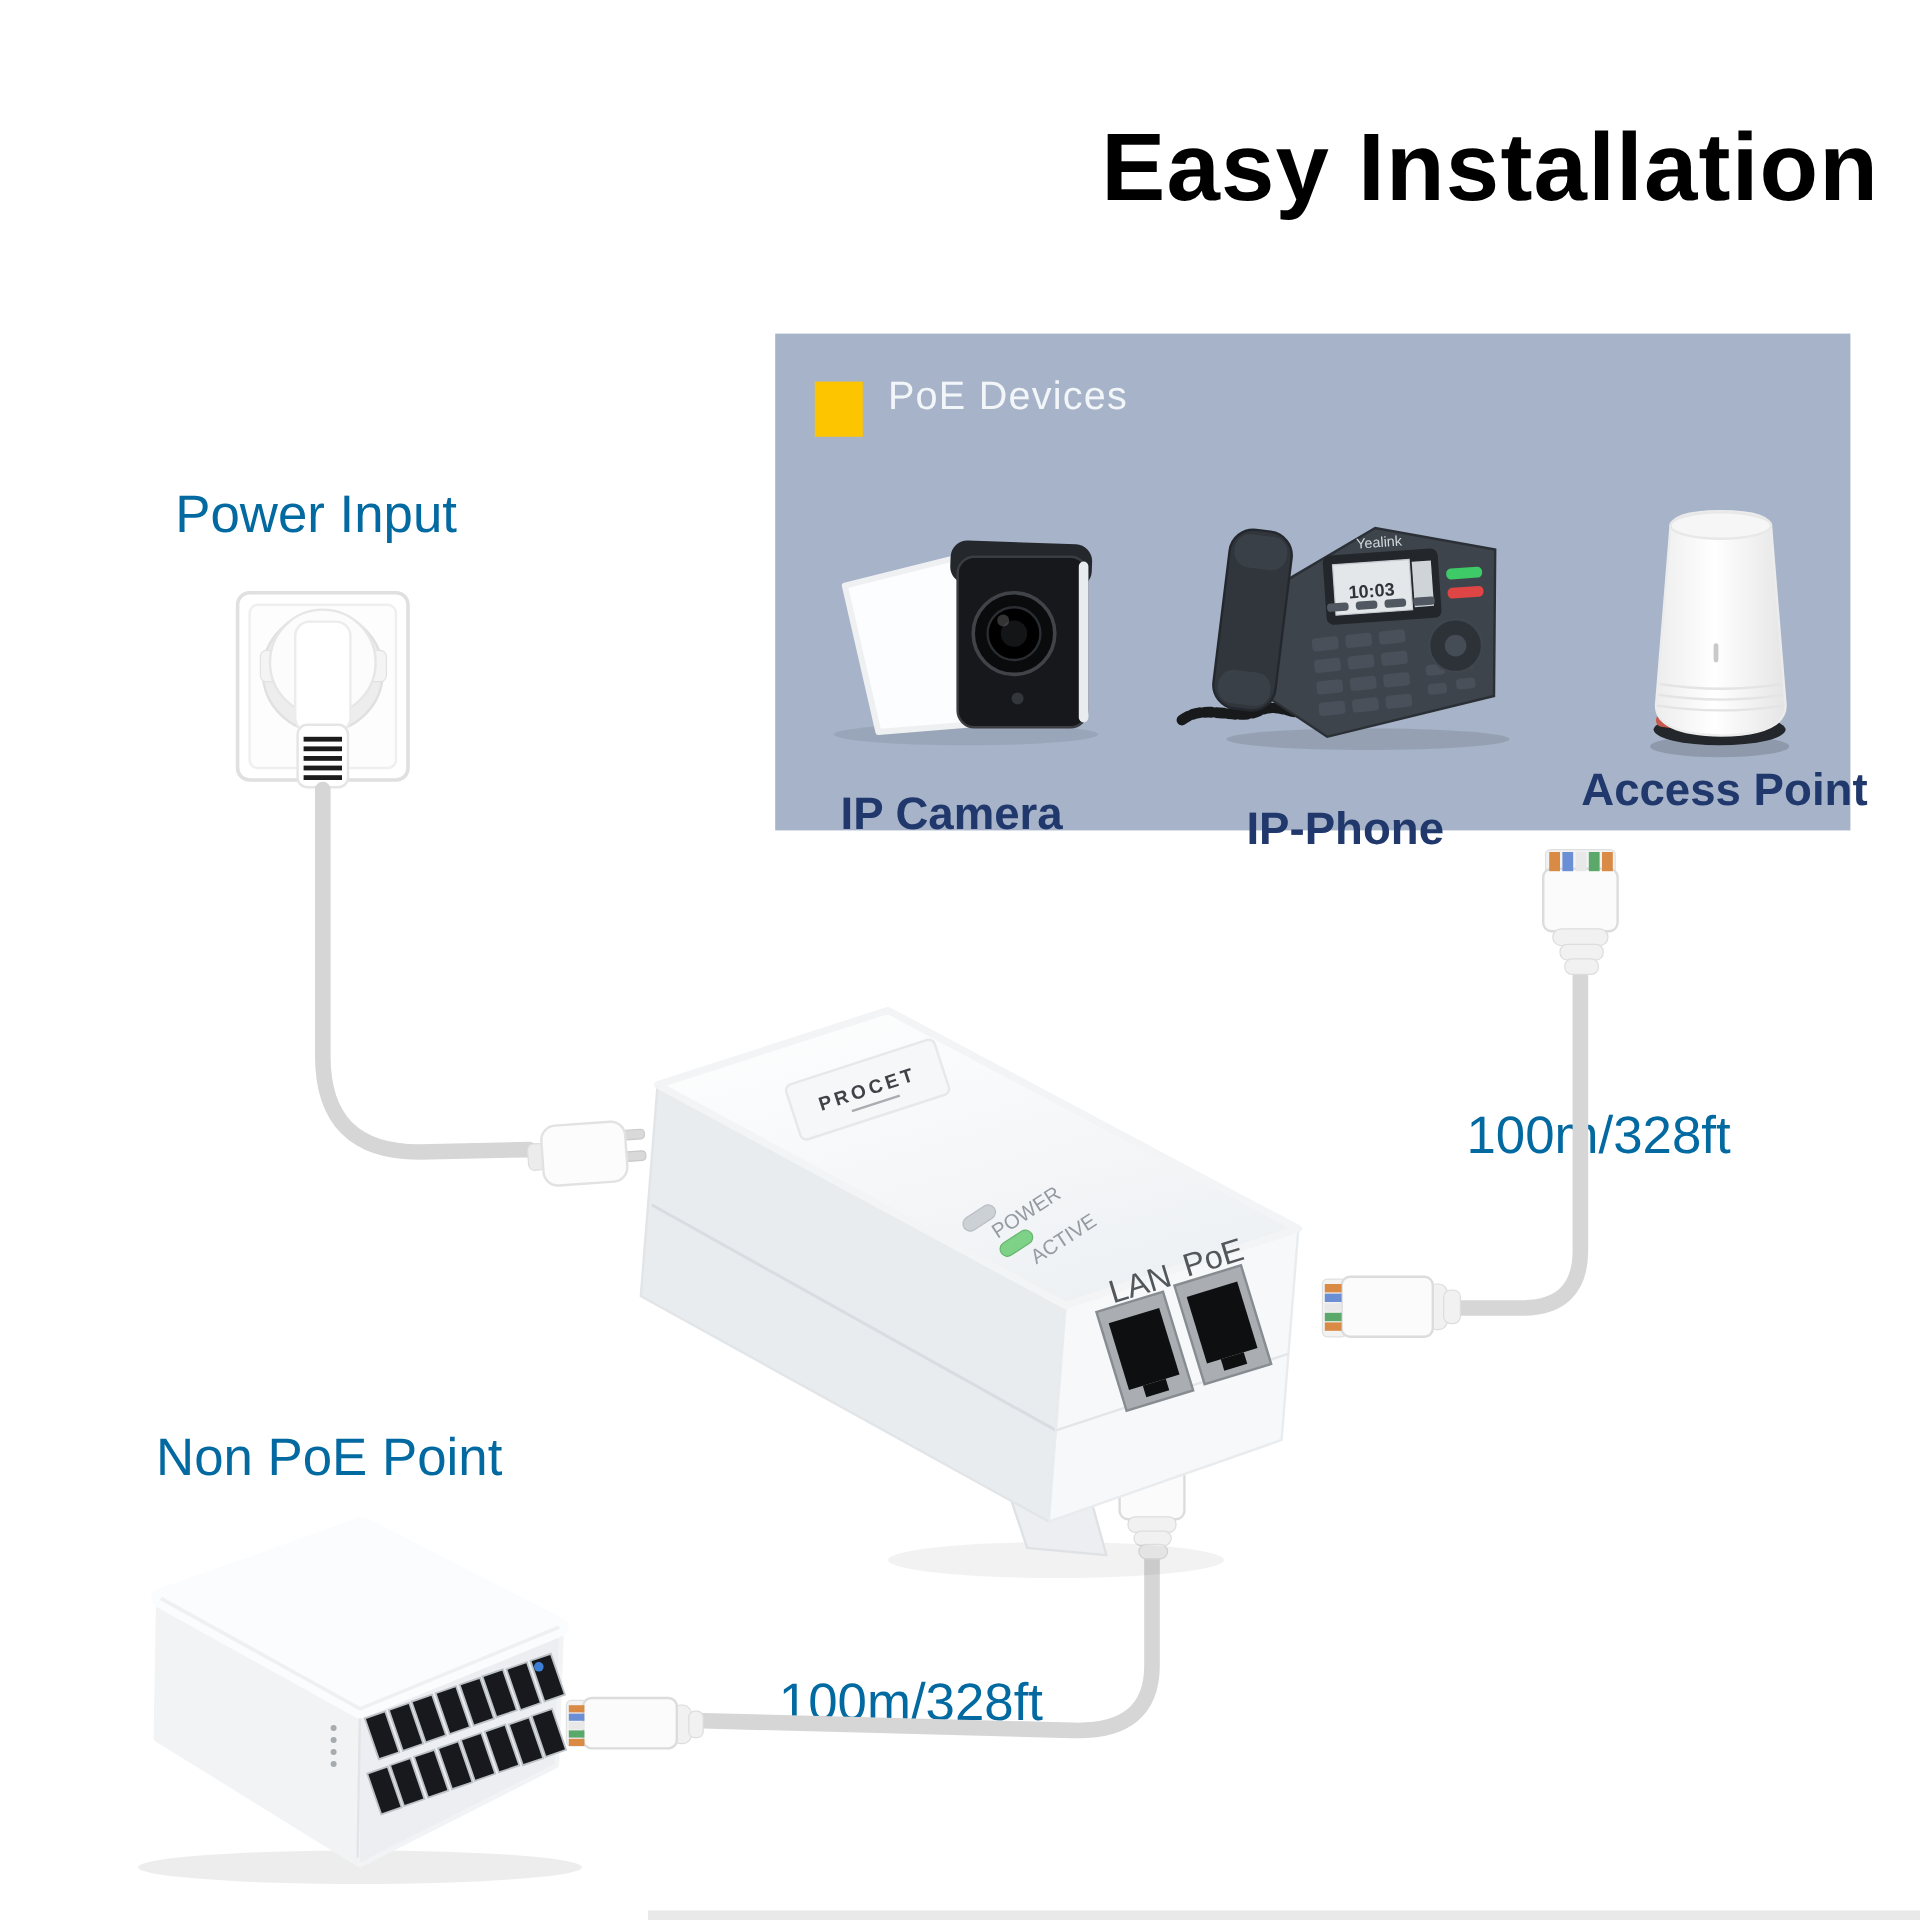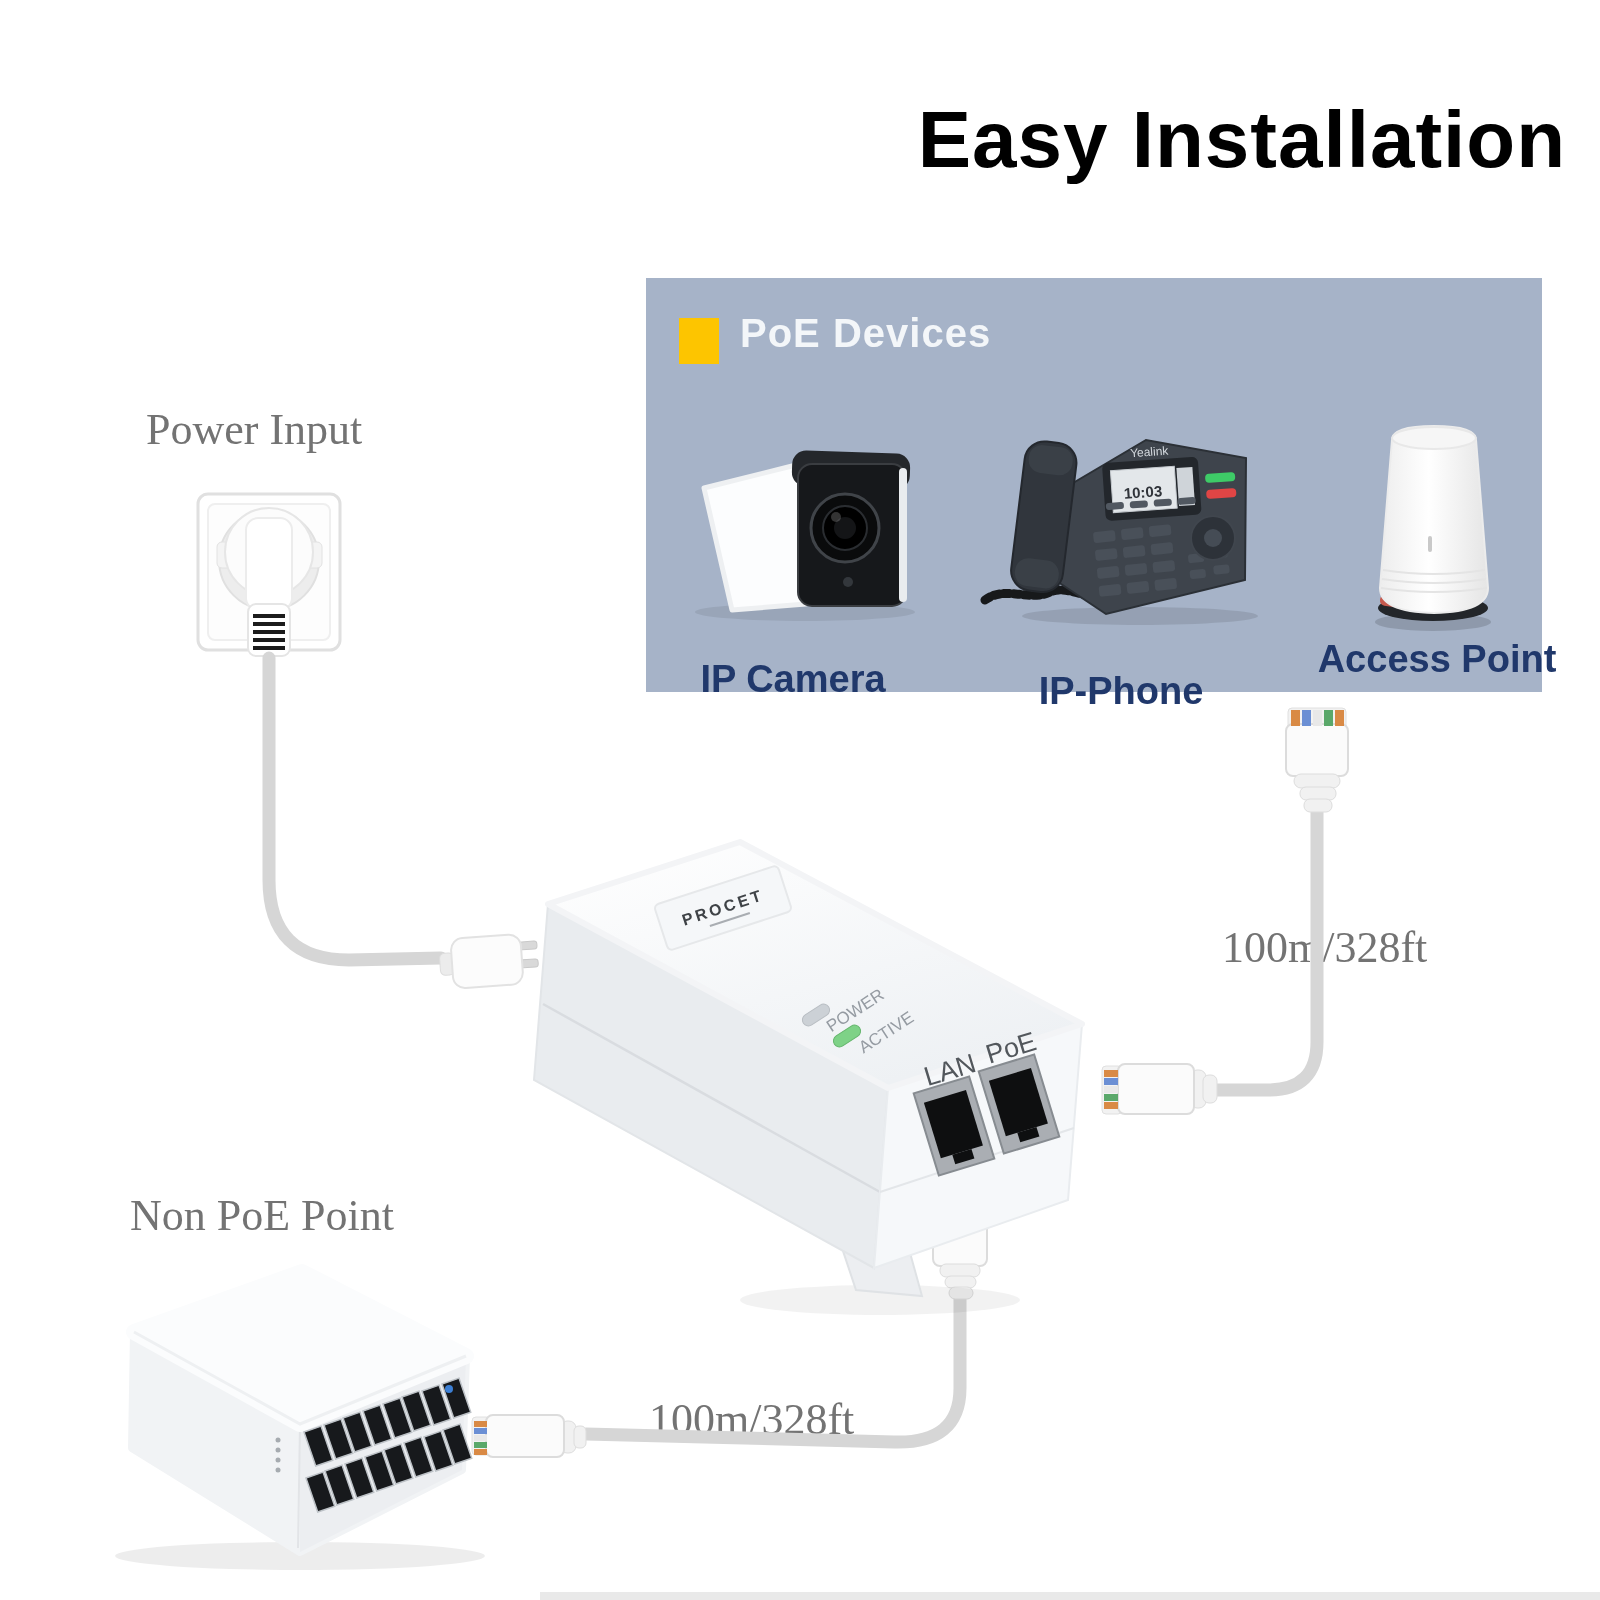--- a/index.html
+++ b/index.html
@@ -1,25 +1,25 @@
 <!DOCTYPE html>
 <html style="--panel-bg: #a6b3c8; --accent: #fdc500; --devlbl: #20386b; --led-green: #7ed287; --cable: #d6d6d6;"><head>
 <meta charset="utf-8">
 <style>
   html,body{margin:0;padding:0;background:#ffffff;}
   body{width:1600px;height:1600px;font-family:"Liberation Sans",sans-serif;}
   .canvas{position:relative;width:1600px;height:1600px;overflow:hidden;background:#fff;}
   .title{position:absolute;top:94px;left:0;width:1566px;text-align:right;
          font-size:80px;font-weight:bold;color:#000;letter-spacing:1px;}
-  .lbl{position:absolute;color:#737373;font-size:44px;white-space:nowrap;font-family:Liberation Serif, serif;}
+  .lbl{position:absolute;color:#0369a1;font-size:44px;white-space:nowrap;}
   .panel{position:absolute;left:646px;top:278px;width:896px;height:414px;
          background:var(--panel-bg,#a6b3c8);}
   .accent{position:absolute;left:33px;top:40px;width:40px;height:46px;
           background:var(--accent,#fdc500);}
-  .panel-title{position:absolute;left:94px;top:33px;font-size:40px;font-weight:700;
+  .panel-title{position:absolute;left:94px;top:33px;font-size:33px;font-weight:400;
                color:#f3f6f9;letter-spacing:1px;}
   .devlbl{position:absolute;font-size:38px;font-weight:600;text-align:center;
           white-space:nowrap;color:var(--devlbl,#20386b);z-index:3;}
   svg.art{position:absolute;left:0;top:0;z-index:2;font-family:"Liberation Sans",sans-serif;}
 </style>
 </head>
 <body>
 
 <div class="canvas">
 

